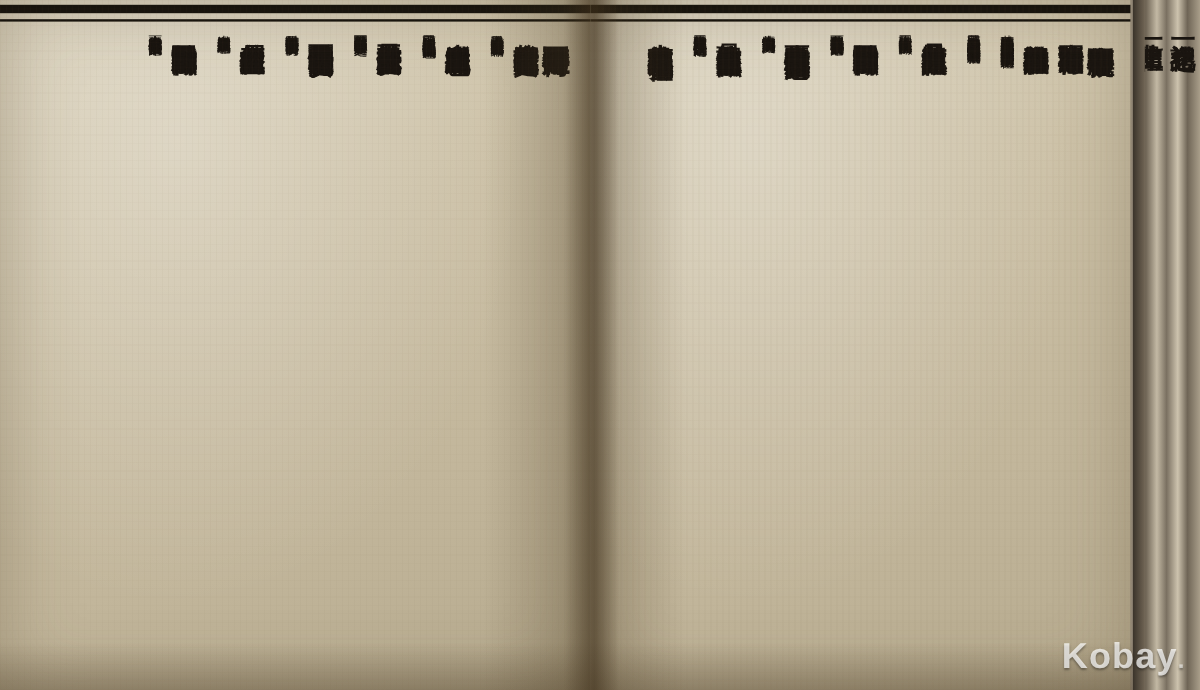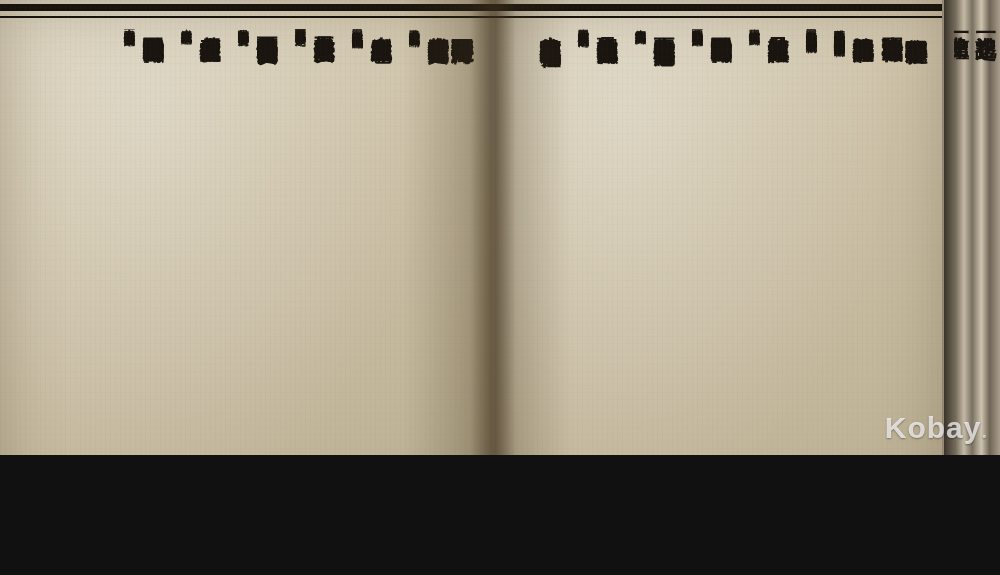--- a/index.html
+++ b/index.html
@@ -3,21 +3,21 @@
 <meta charset="utf-8">
 <style>
   html, body {
     margin: 0;
     padding: 0;
     background: #111;
   }
   #page {
     position: relative;
     width: 1000px;
-    height: 455px;
+    height: 575px;
     overflow: hidden;
     background: #2b2b2b;
     font-family: "DejaVu Serif", serif;
   }
 
   
   .book {
     position: absolute;
     inset: 0;
     background: #c9bfa8;

